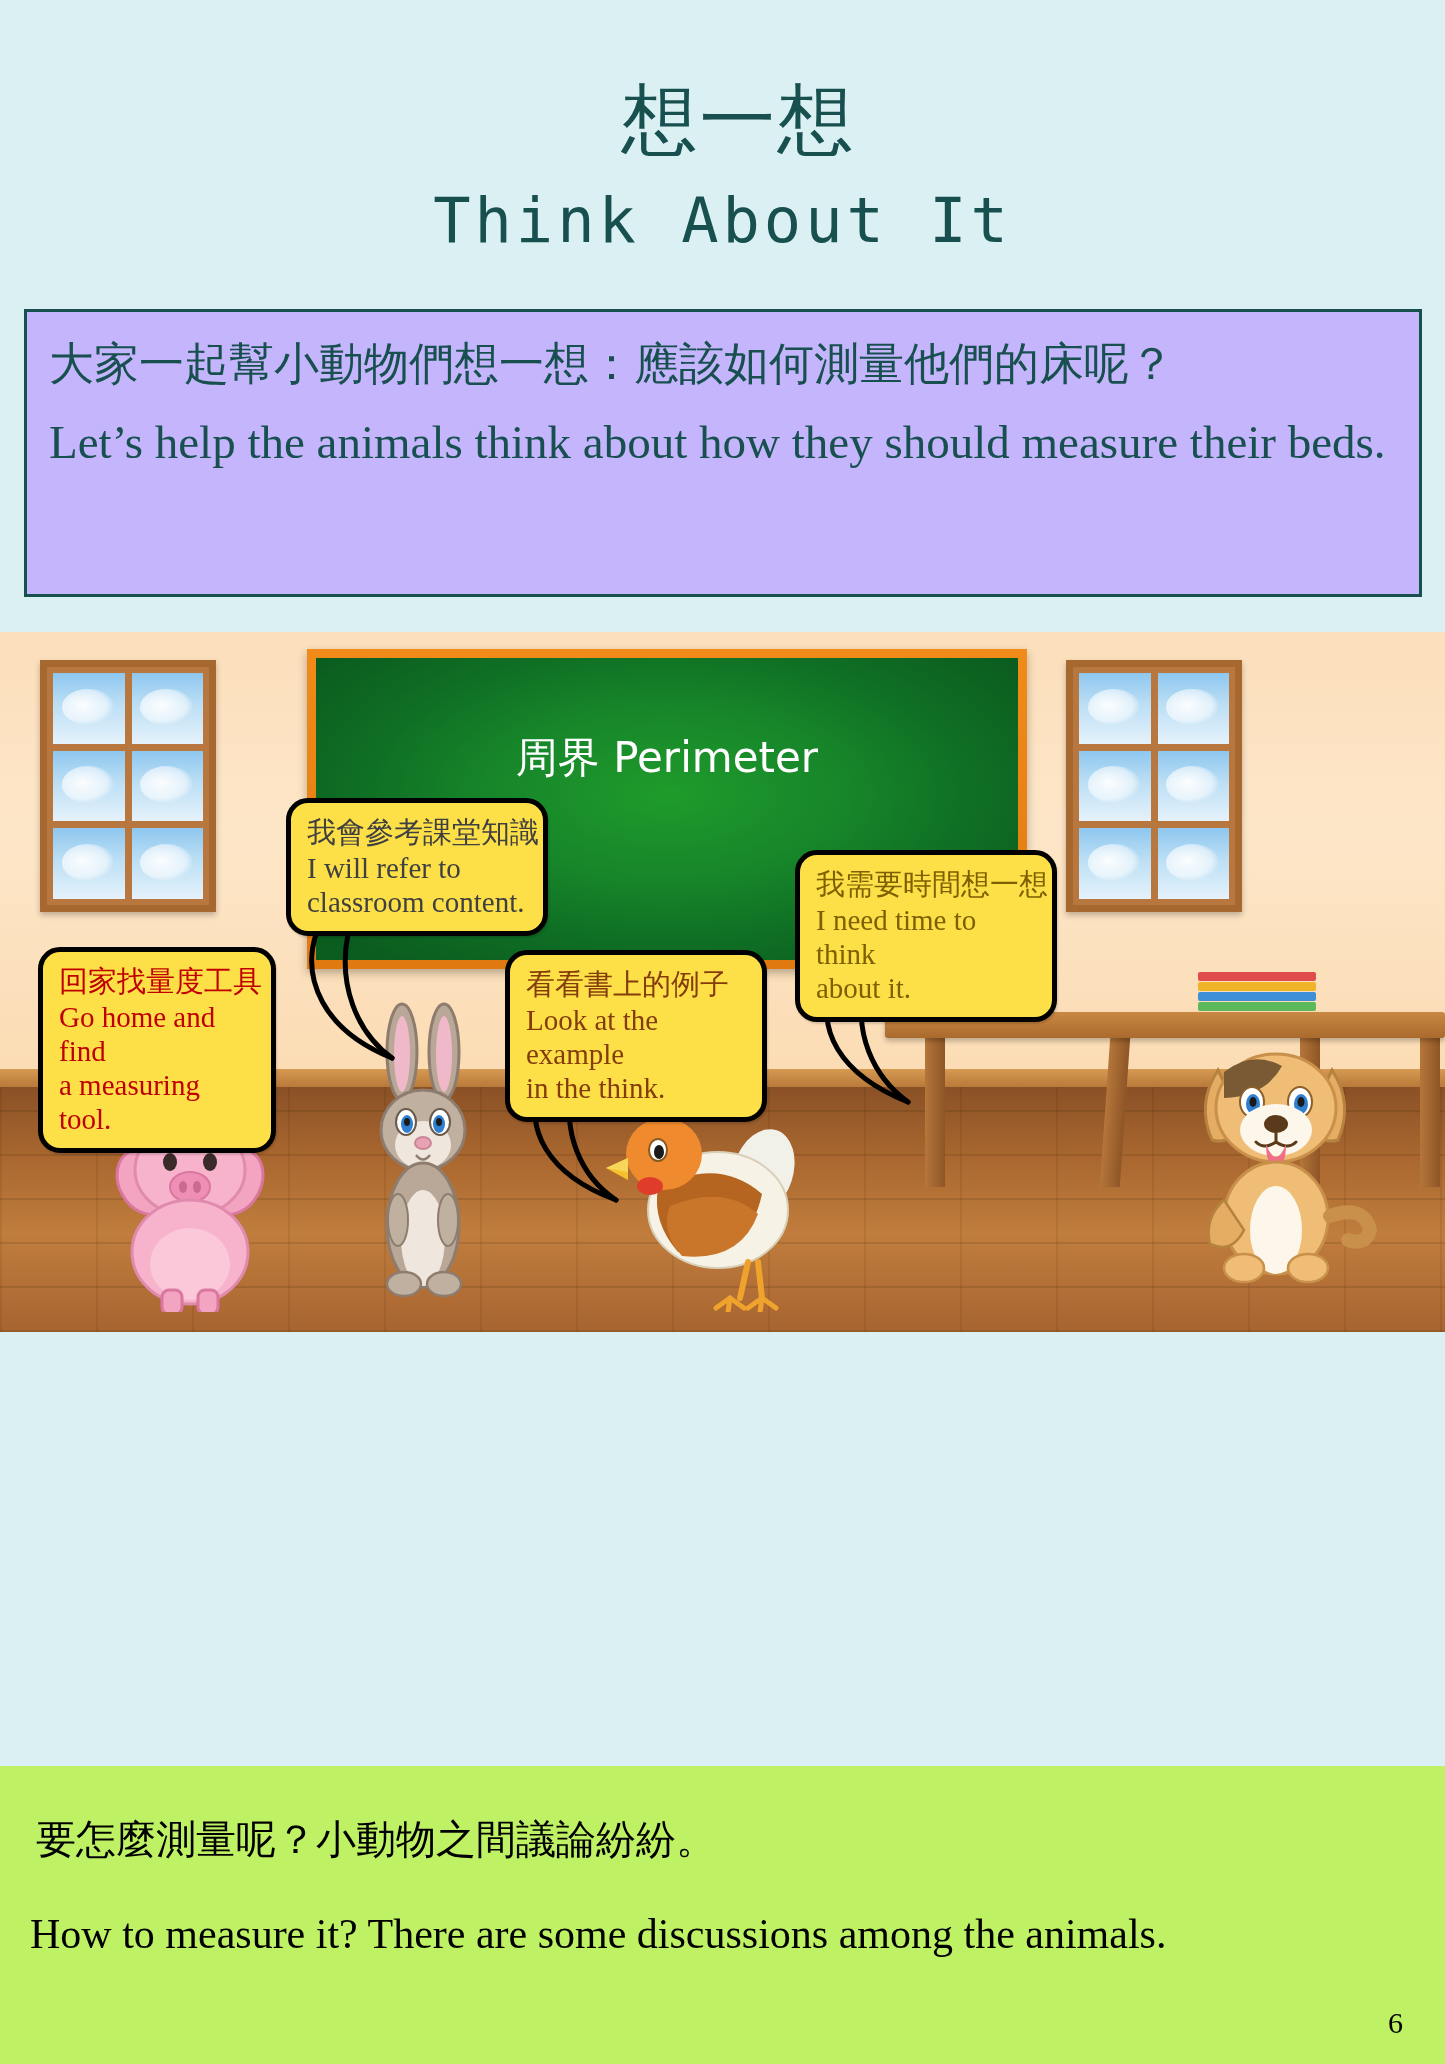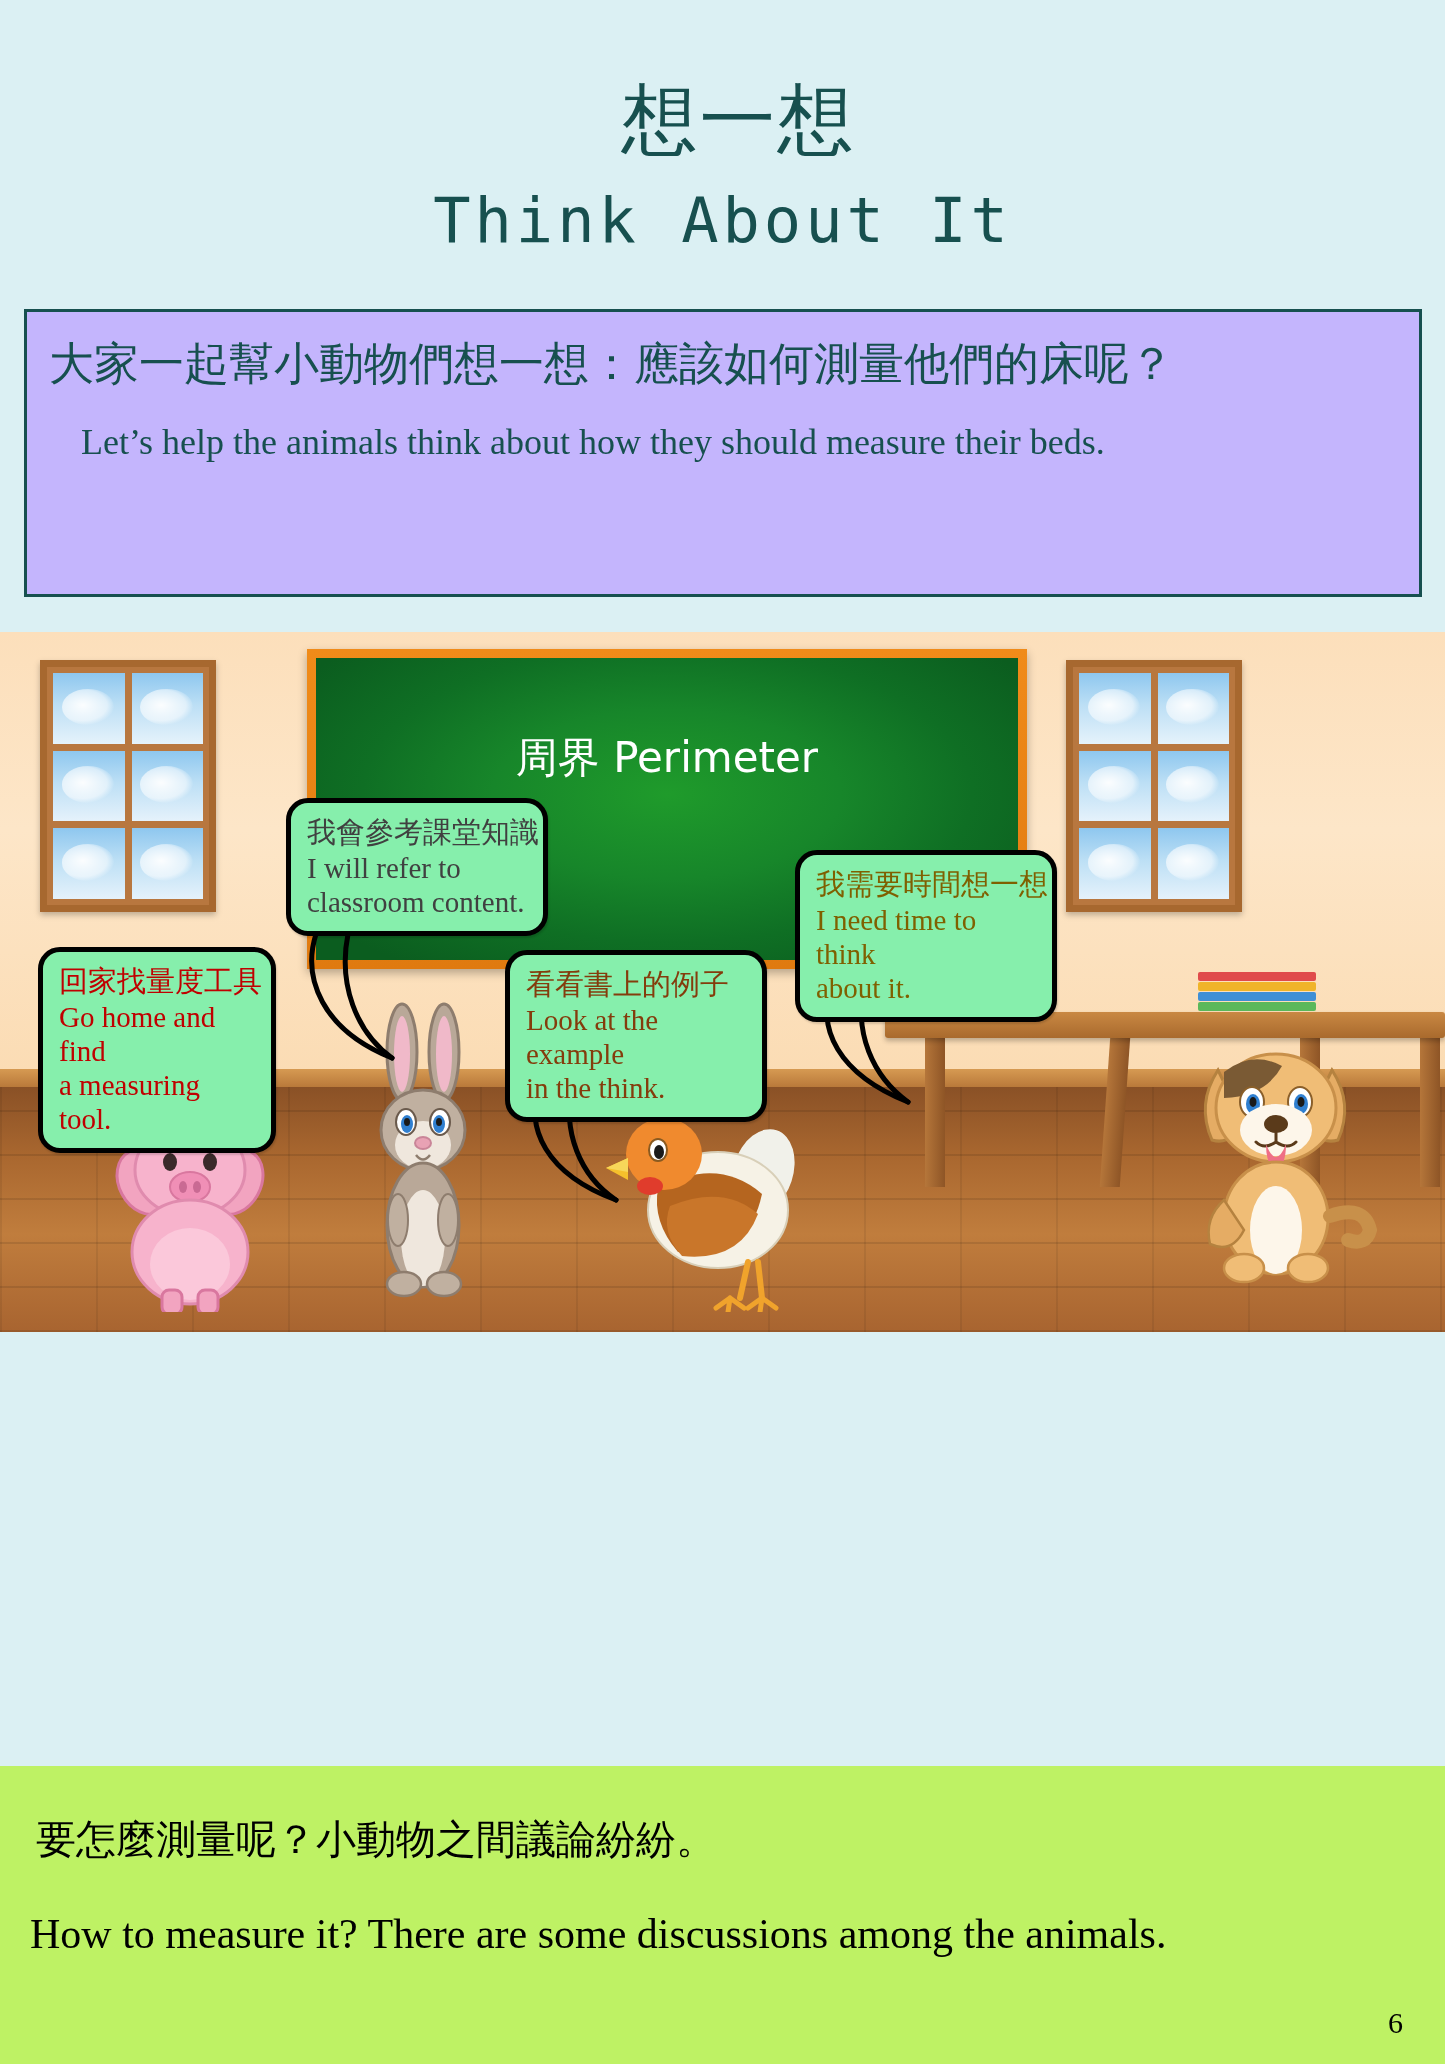--- a/index.html
+++ b/index.html
@@ -70,24 +70,23 @@
     font-family: "Liberation Sans", "DejaVu Sans", sans-serif;
     font-size: 45px;
     line-height: 56px;
     color: #17504f;
     letter-spacing: 0px;
   }
 
   .q-en {
     margin-top: 22px;
     font-family: "Liberation Serif", "DejaVu Serif", serif;
-    font-size: 36px;
+    font-size: 47px;
     line-height: 56px;
     color: #17504f;
-    margin-left: 32px;
   }
 
   
   .scene {
     position: absolute;
     left: 0; top: 632px;
     width: 1445px;
     height: 700px;
     overflow: hidden;
     background: #fbe0bd;
@@ -205,21 +204,21 @@
     width: 118px; height: 9px;
     border-radius: 2px;
   }
 
   
   .animal { position: absolute; }
 
   
   .bubble {
     position: absolute;
-    background: #86efac;
+    background: #fde047;
     border: 5px solid #000000;
     border-radius: 22px;
     padding: 10px 16px 12px 16px;
     box-shadow: 1px 2px 2px rgba(0,0,0,0.15);
   }
   .bubble .cn {
     font-family: "Liberation Sans", "DejaVu Sans", sans-serif;
     font-size: 29px;
     line-height: 38px;
     white-space: nowrap;

